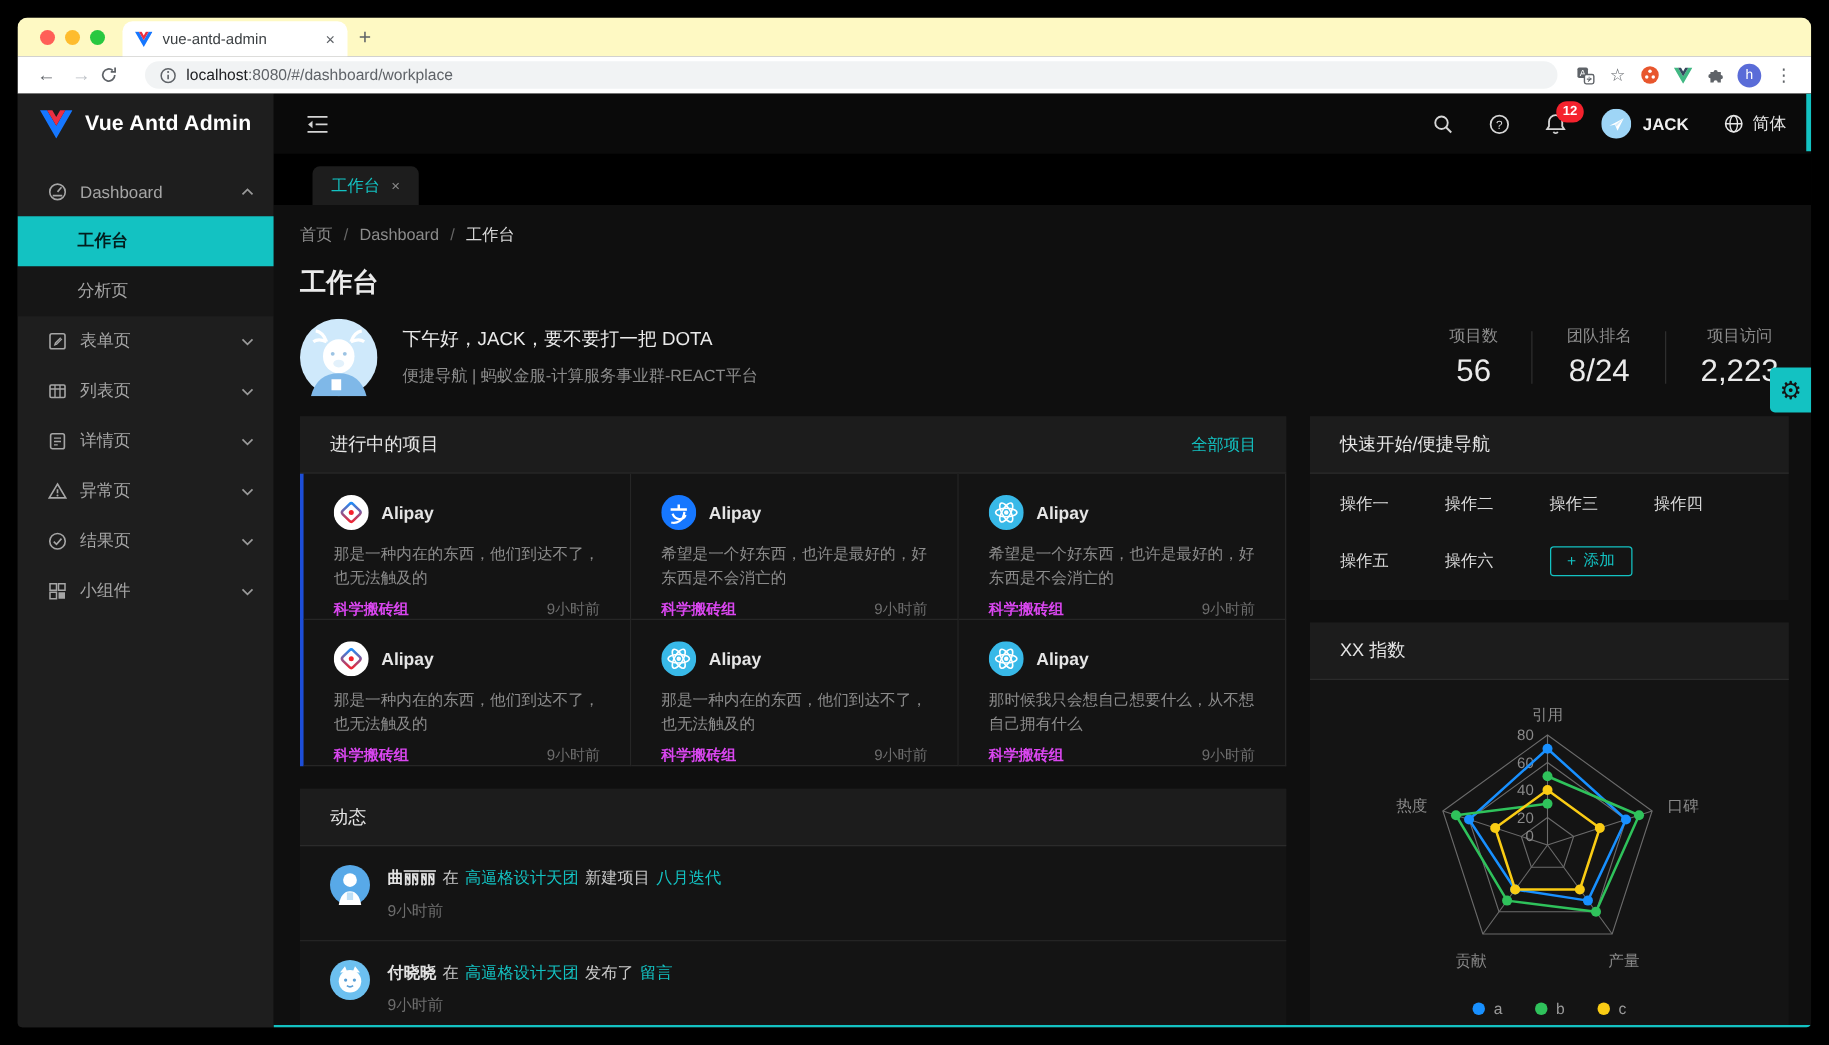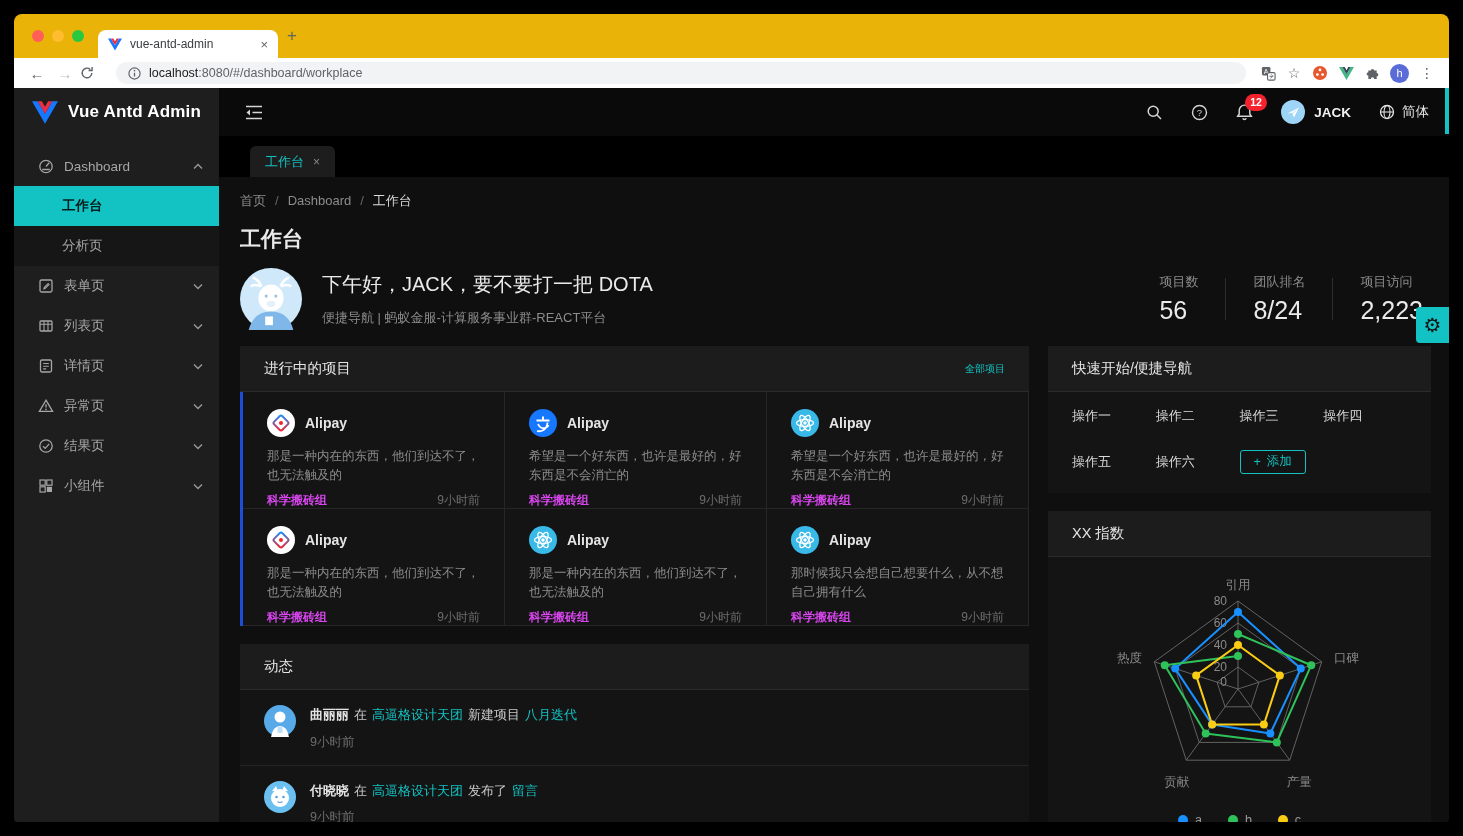--- a/index.html
+++ b/index.html
@@ -1,20 +1,20 @@
 <!DOCTYPE html>
 <html><head>
 <meta charset="utf-8">
 <style>
   * { box-sizing: border-box; margin: 0; padding: 0; }
   html,body { width:1463px; height:836px; background:#000; font-family:"Liberation Sans","DejaVu Sans",sans-serif; overflow:hidden; }
   .window { position:absolute; left:14px; top:14px; width:1435px; height:808px; border-radius:8px 8px 4px 4px; overflow:hidden; background:#0f0f0f; }
 
   
-  .tabstrip { height:44px; background:#eab308; display:flex; align-items:flex-end; padding-left:8px; }
+  .tabstrip { height:31px; background:#fef9c3; display:flex; align-items:flex-end; padding-left:8px; }
   .lights { display:flex; gap:8px; align-items:center; align-self:center; margin:0 14px 0 10px; }
   .light { width:12px; height:12px; border-radius:50%; }
   .l-red{background:#ff5f57}.l-yellow{background:#febc2e}.l-green{background:#28c840}
   .tab { height:28px; width:180px; background:#fff; border-radius:8px 8px 0 0; display:flex; align-items:center; gap:8px; padding:0 10px; font-size:12px; color:#3c4043; }
   .tab-title { flex:1; white-space:nowrap; overflow:hidden; }
   .tab-close { color:#5f6368; font-size:13px; }
   .newtab { align-self:center; width:28px; text-align:center; font-size:17px; color:#5f6368; }
   .toolbar { height:30px; background:#fff; display:flex; align-items:center; padding:0 10px; gap:2px; }
   .navbtn { width:26px; text-align:center; font-size:15px; color:#5f6368; }
   .navbtn.disabled { color:#bdc1c6; }
@@ -50,38 +50,38 @@
 
   .content { flex:1; overflow:hidden; padding:15px 22px 0 21px; background:#0f0f0f; }
   .breadcrumb { font-size:13px; color:#8c8c8c; }
   .breadcrumb .sep { margin:0 9px; color:#666; }
   .breadcrumb .cur { color:#d9d9d9; }
   .page-title { margin-top:15px; font-size:21px; font-weight:700; color:#eaeaea; }
 
   .welcome { display:flex; align-items:center; margin-top:15px; }
   .wavatar { width:62px; height:62px; flex:none; }
   .wtext { margin-left:20px; }
-  .greet { font-size:20px; color:#eaeaea; font-weight:500; }
+  .greet { font-size:15px; color:#eaeaea; font-weight:500; }
   .sub { margin-top:11px; font-size:13px; color:#8c8c8c; }
   .stats { margin-left:auto; display:flex; align-items:center; }
-  .stat { text-align:left; padding:0 27px; }
+  .stat { text-align:center; padding:0 27px; }
   .stat:last-child { padding-right:4px; }
   .stat-divider { width:1px; height:42px; background:#2e2e2e; }
   .stat-label { font-size:13px; color:#8c8c8c; }
   .stat-value { margin-top:5px; font-size:25px; color:#eaeaea; }
 
   .cols { display:flex; gap:19px; margin-top:16px; }
   .col-left { width:789px; flex:none; }
   .col-right { width:383px; flex:none; }
 
   .card { background:#141414; }
   .card + .card { margin-top:18px; }
   .card-head { height:46px; background:#1c1c1c; border-bottom:1px solid #2b2b2b; display:flex; align-items:center; justify-content:space-between; padding:0 24px; }
   .card-title { font-size:14.5px; font-weight:400; color:#e5e5e5; }
-  .tlink { font-size:10px; color:#13c2c2; }
+  .tlink { font-size:13px; color:#13c2c2; }
 
   .proj-grid { display:grid; grid-template-columns:repeat(3,1fr); border-left:3px solid #1d4ed8; }
   .proj-cell { height:117px; padding:17px 24px 12px; border-right:1px solid #262626; border-bottom:1px solid #262626; background:#141414; }
   .proj-top { display:flex; align-items:center; gap:10px; }
   .proj-logo { width:28px; height:28px; flex:none; }
   .proj-name { font-size:14px; font-weight:700; color:#e5e5e5; }
   .proj-desc { margin-top:10px; font-size:12.5px; line-height:1.55; color:#8c8c8c; height:40px; overflow:hidden; }
   .proj-foot { display:flex; justify-content:space-between; margin-top:5px; font-size:12px; }
   .proj-group { color:#d946ef; font-weight:700; }
   .proj-time { color:#6d6d6d; }

